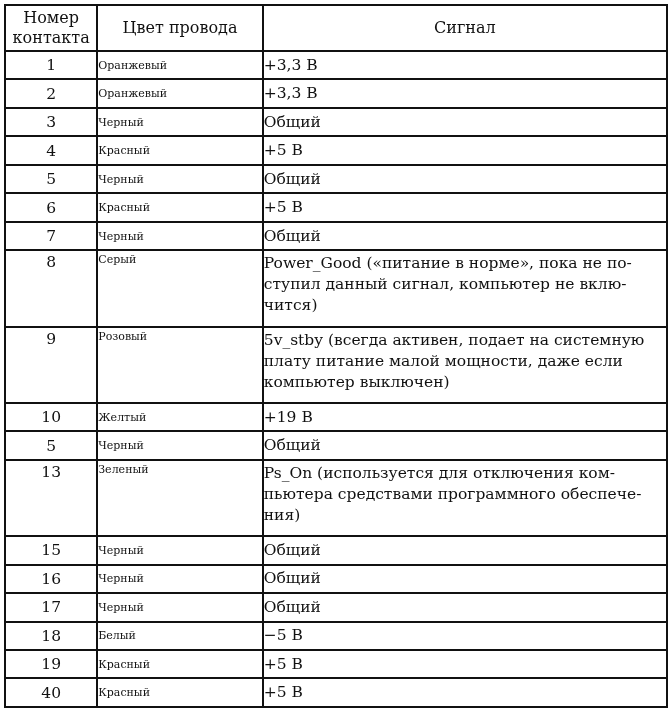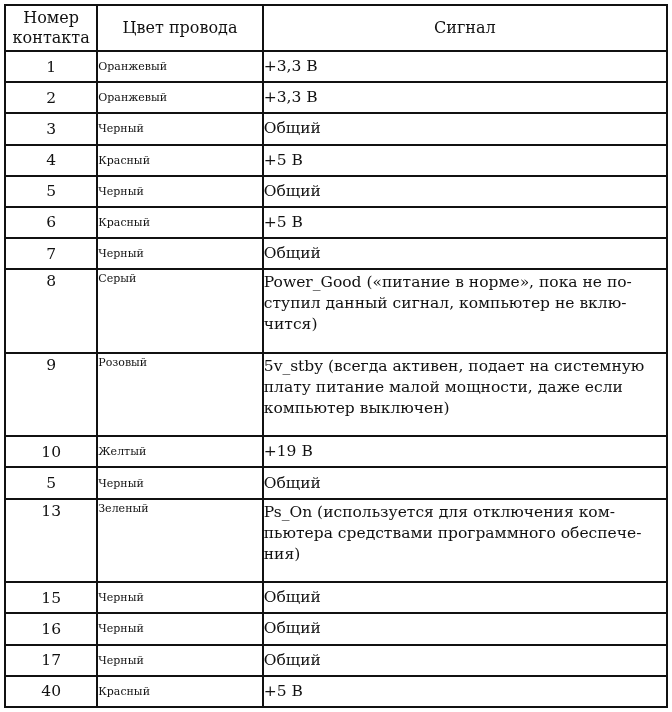--- a/index.html
+++ b/index.html
@@ -165,19 +165,29 @@
         <td class="pin">16</td>
         <td class="color">Черный</td>
         <td class="signal">Общий</td>
       </tr>
       <tr class="normal">
         <td class="pin">17</td>
         <td class="color">Черный</td>
         <td class="signal">Общий</td>
       </tr>
       <tr class="normal">
+        <td class="pin">18</td>
+        <td class="color">Белый</td>
+        <td class="signal">−5 В</td>
+      </tr>
+      <tr class="normal">
+        <td class="pin">19</td>
+        <td class="color">Красный</td>
+        <td class="signal">+5 В</td>
+      </tr>
+      <tr class="normal">
         <td class="pin">40</td>
         <td class="color">Красный</td>
         <td class="signal">+5 В</td>
       </tr>
     </tbody>
   </table>
 </div>
 
 </body></html>

